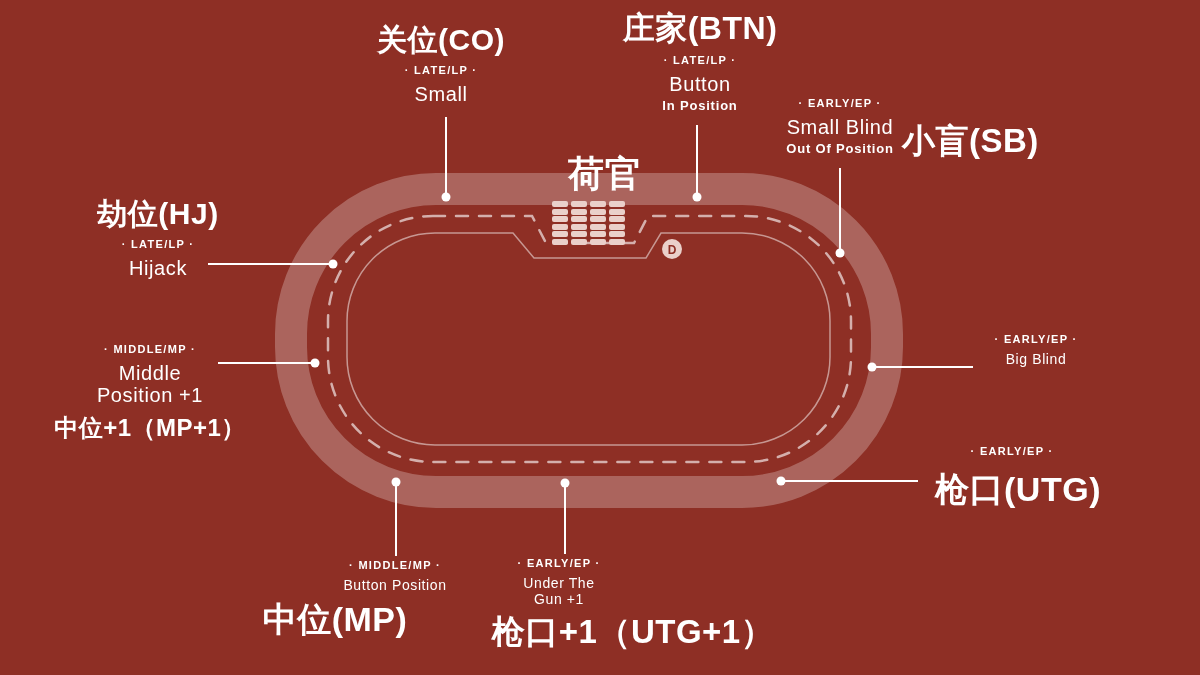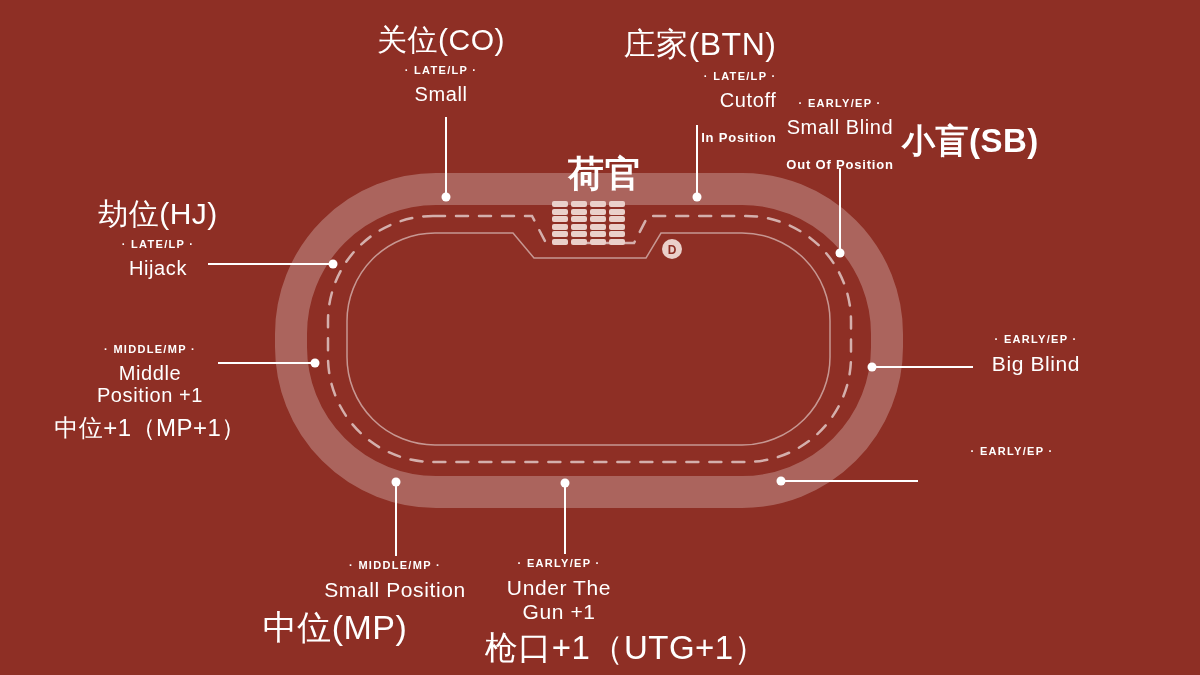--- a/index.html
+++ b/index.html
@@ -15,46 +15,46 @@
 
   .pos {
     position:absolute;
     display:flex;
     flex-direction:column;
     align-items:center;
     transform:translateX(-50%);
     text-align:center;
     white-space:nowrap;
   }
-  .zh { font-size:34px; font-weight:400; line-height:1.05; letter-spacing:0.5px; }
+  .zh { font-size:34px; font-weight:700; line-height:1.05; letter-spacing:0.5px; }
   .zh-sm { font-size:30px; }
   .zh-md { font-size:32px; }
   .tier { font-size:11px; font-weight:700; letter-spacing:1.3px; margin:0 0 7px 0; }
   .zh-first .tier { margin-top:8px; }
   .en { font-size:20px; font-weight:400; letter-spacing:0.6px; line-height:1.12; }
-  .en-lg { font-size:21px; }
-  .sub { font-size:13px; font-weight:700; letter-spacing:0.8px; margin-top:19px; }
+  .en-lg { font-size:14px; }
+  .sub { font-size:13px; font-weight:700; letter-spacing:0.8px; margin-top:3px; }
   .zh-bottom { margin-top:8px; }
 
   #pos-co   { left:441px;  top:24px;  }
-  #pos-btn  { left:700px;  top:28px;align-items:flex-end;  }
+  #pos-btn  { left:700px;  top:12px;  }
   #pos-sb   { left:840px;  top:97px;  }
   #pos-sb-zh{ position:absolute; left:902px; top:119px; font-size:33px;
               font-weight:900; white-space:nowrap; letter-spacing:0.5px; }
   #pos-hj   { left:158px;  top:198px; }
   #pos-mp1  { left:150px;  top:343px; }
   #pos-mp1 .zh-bottom { font-size:24px; }
   #pos-bb   { left:1036px; top:333px; }
   #pos-bb .zh-bottom  { position:relative; left:33px; }
   #pos-utg  { left:1012px; top:445px; }
   #pos-utg .zh-bottom { position:relative; left:6px; }
   #pos-mp   { left:395px;  top:559px; }
   #pos-mp .zh-bottom  { position:relative; left:-60px; }
   #pos-utg1 { left:559px;  top:557px; }
-  #pos-utg1 .zh-bottom{ position:relative; left:67px; font-size:33px; }
+  #pos-utg1 .zh-bottom{ position:relative; left:74px; font-size:33px; }
 
   #dealer-label {
     position:absolute; left:589px; top:150px; transform:translateX(-50%);
     font-size:36px; font-weight:900; white-space:nowrap; letter-spacing:1px;margin-left:16px;
   }
 </style>
 </head>
 <body>
 
 <svg class="table-svg" viewBox="0 0 1200 675">
@@ -141,21 +141,21 @@
 
 <div class="pos zh-first" id="pos-co">
   <div class="zh zh-sm">关位(CO)</div>
   <div class="tier">· LATE/LP ·</div>
   <div class="en">Small</div>
 </div>
 
 <div class="pos zh-first" id="pos-btn">
   <div class="zh zh-md">庄家(BTN)</div>
   <div class="tier">· LATE/LP ·</div>
-  <div class="en">Cutoff</div>
+  <div class="en">Button</div>
   <div class="sub">In Position</div>
 </div>
 
 <div class="pos" id="pos-sb">
   <div class="tier">· EARLY/EP ·</div>
   <div class="en">Small Blind</div>
   <div class="sub">Out Of Position</div>
 </div>
 <div id="pos-sb-zh">小盲(SB)</div>
 
@@ -172,25 +172,26 @@
   <div class="zh zh-bottom">中位+1（MP+1）</div>
 </div>
 
 <div class="pos" id="pos-bb">
   <div class="tier">· EARLY/EP ·</div>
   <div class="en en-lg">Big Blind</div>
 </div>
 
 <div class="pos" id="pos-utg">
   <div class="tier">· EARLY/EP ·</div>
+  <div class="zh zh-bottom">枪口(UTG)</div>
 </div>
 
 <div class="pos" id="pos-mp">
   <div class="tier">· MIDDLE/MP ·</div>
-  <div class="en en-lg">Small Position</div>
+  <div class="en en-lg">Button Position</div>
   <div class="zh zh-bottom">中位(MP)</div>
 </div>
 
 <div class="pos" id="pos-utg1">
   <div class="tier">· EARLY/EP ·</div>
   <div class="en en-lg">Under The</div>
   <div class="en en-lg">Gun +1</div>
   <div class="zh zh-bottom">枪口+1（UTG+1）</div>
 </div>
 

